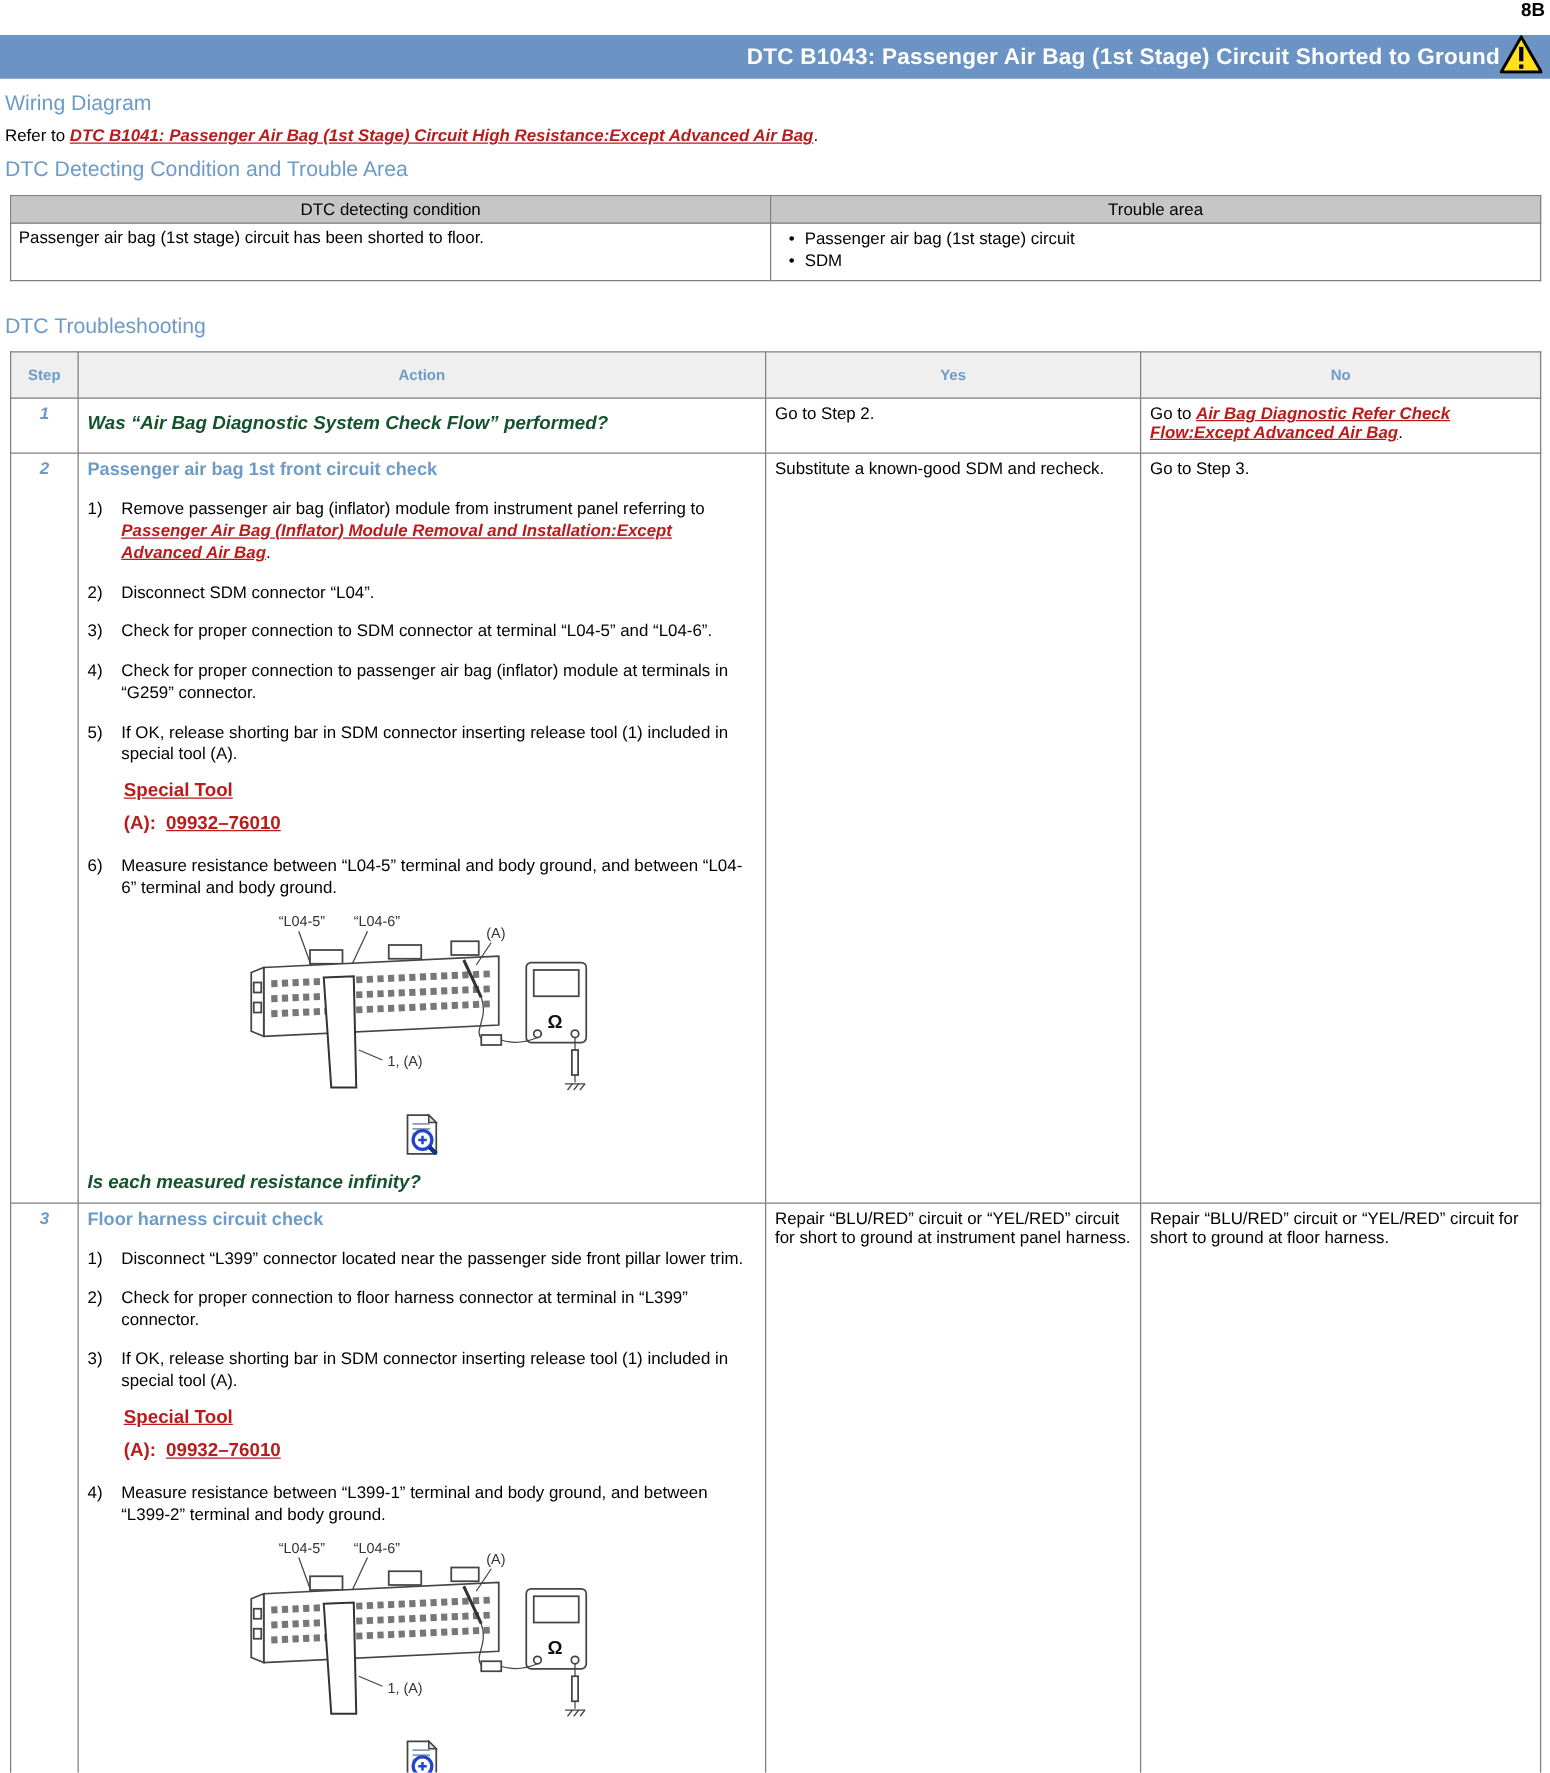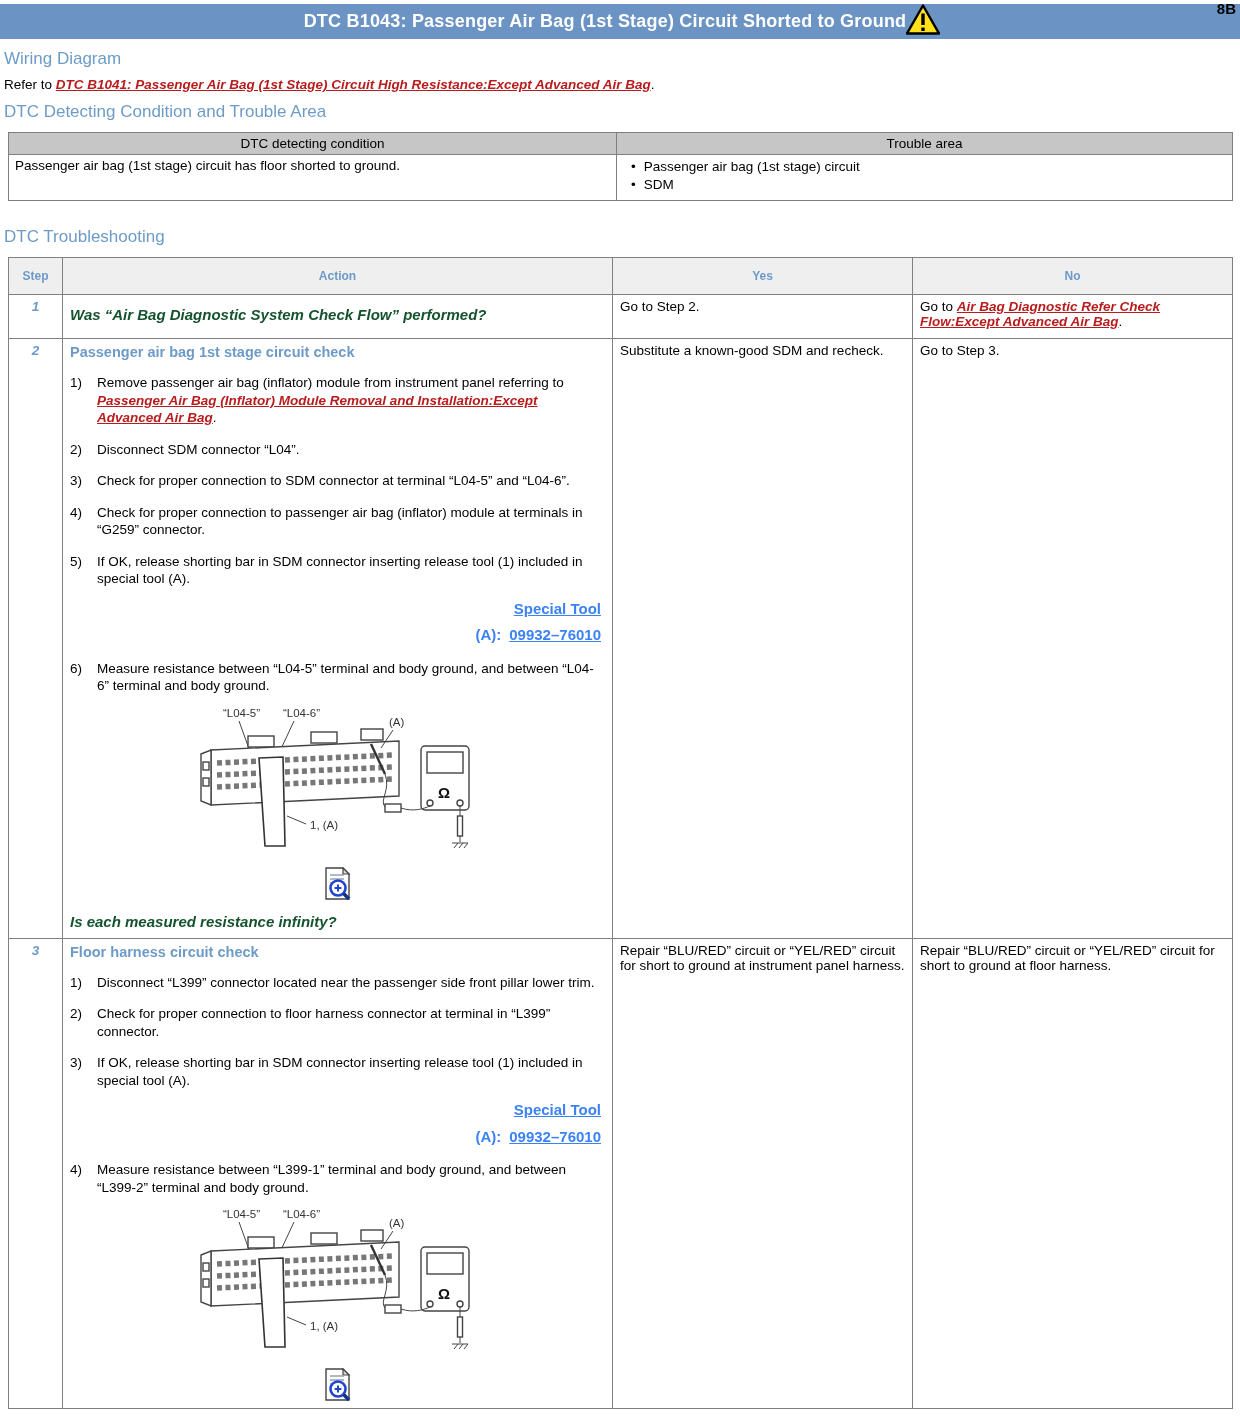--- a/index.html
+++ b/index.html
@@ -3,22 +3,22 @@
 <meta charset="utf-8">
 <style>
   * { margin:0; padding:0; box-sizing:border-box; }
   html,body { background:#fff; }
   body {
     width:1240px; height:1418px; position:relative;
     font-family:"Liberation Sans", sans-serif; color:#000;
   }
   .corner { position:absolute; top:0; right:4px; font-size:15px; font-weight:bold; }
   .titlebar {
-    margin-top:4px; height:35px; background:#6B94C4;
-    display:flex; align-items:center; justify-content:center; padding:0 6px 0 10px;
+    margin-top:28px; height:35px; background:#6B94C4;
+    display:flex; align-items:center; justify-content:flex-end; padding:0 6px 0 10px;
   }
   .titlebar .ttl { color:#fff; font-size:18px; font-weight:bold; letter-spacing:.2px; }
   h2.section { color:#6D9BC8; font-size:17px; font-weight:normal; margin:10px 0 0 4px; }
   .refer { font-size:13.5px; margin:8px 0 0 4px; }
   .lnk { color:#b91c1c; font-weight:bold; font-style:italic; text-decoration:underline; cursor:pointer; }
   
   table.cond { border-collapse:collapse; width:1224px; margin:10px 8px 0 8px; table-layout:fixed; }
   table.cond th {
     background:#C6C6C6; border:1px solid #7F7F7F; font-size:13.5px; font-weight:normal;
     padding:3px 4px; text-align:center;
@@ -34,21 +34,21 @@
   table.ts td { border:1px solid #7F7F7F; vertical-align:top; font-size:13.5px; padding:4px 7px; }
   td.stepcell { text-align:center; color:#6D9BC8; font-size:27px; font-weight:bold; font-style:italic; padding-top:2px; }
   .cellflex { display:flex; flex-direction:column; height:100%; }
   .action-title { color:#6D9BC8; font-weight:bold; font-size:14.5px; margin:1px 0 7px 0; }
   .q { color:#14532d; font-weight:bold; font-style:italic; font-size:15px; }
   .q.mid { margin-top:7px; }
   .q.bottom { margin-top:auto; padding:10px 0 4px 0; }
   .li { display:flex; margin:7px 0; line-height:17.5px; }
   .li .num { width:27px; flex:none; }
   .li .li-body { flex:1; padding-right:4px; }
-  .stool { margin:12px 0 2px 2px; color:#3b82f6; font-weight:bold; font-size:15px;text-align:right; }
+  .stool { margin:12px 0 2px 2px; color:#b91c1c; font-weight:bold; font-size:15px; }
   .stool .lbl { text-decoration:underline; }
   .stval { margin-top:9px; }
   .stval .stnum { text-decoration:underline; margin-left:8px; }
   .diagram-wrap { text-align:center; margin-top:4px; }
   .mag-wrap { text-align:center; margin-top:8px; }
   .dlab { font-size:11.5px; fill:#333; }
   .dohm { font-size:15px; font-weight:bold; fill:#111; }
   .dshape { fill:#fff; stroke:#444; stroke-width:1.4; }
   .dln { stroke:#444; stroke-width:1; }
   .dln2 { stroke:#333; stroke-width:2.4; }
@@ -78,21 +78,21 @@
   <colgroup>
       <col style="width:608px">
       <col style="width:616px">
     </colgroup>
   <tbody>
       <tr>
     <th>DTC detecting condition</th>
     <th>Trouble area</th>
   </tr>
   <tr>
-    <td>Passenger air bag (1st stage) circuit has floor shorted to ground.</td>
+    <td>Passenger air bag (1st stage) circuit has been shorted to floor.</td>
     <td>
       <div class="brow">
             <span>•</span>
             <span>Passenger air bag (1st stage) circuit</span>
           </div>
       <div class="brow">
             <span>•</span>
             <span>SDM</span>
           </div>
     </td>
@@ -122,21 +122,21 @@
           <div class="q mid">Was “Air Bag Diagnostic System Check Flow” performed?</div>
         </td>
     <td>Go to Step 2.</td>
     <td><span>Go to </span><a class="lnk">Air Bag Diagnostic Refer Check Flow:Except Advanced Air Bag</a><span>.</span></td>
   </tr>
 
   <tr>
     <td class="stepcell">2</td>
     <td style="height:512px;">
       <div class="cellflex">
-        <div class="action-title">Passenger air bag 1st stage circuit check</div>
+        <div class="action-title">Passenger air bag 1st front circuit check</div>
         <div class="li">
           <span class="num">1)</span>
           <div class="li-body"><span>Remove passenger air bag (inflator) module from instrument panel referring to </span><a class="lnk">Passenger Air Bag (Inflator) Module Removal and Installation:Except Advanced Air Bag</a><span>.</span></div>
         </div>
         <div class="li">
           <span class="num">2)</span>
           <div class="li-body">Disconnect SDM connector “L04”.</div>
         </div>
         <div class="li">
           <span class="num">3)</span>

